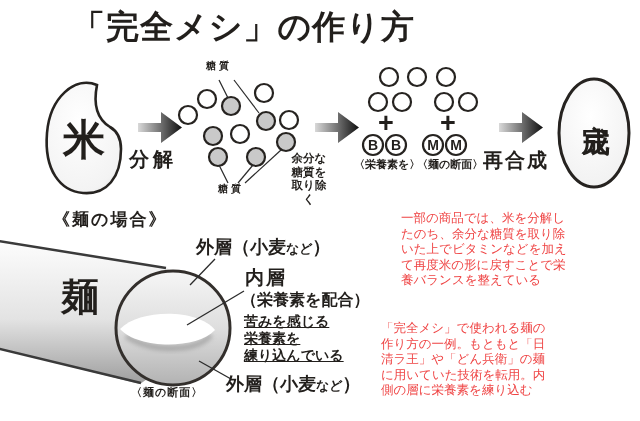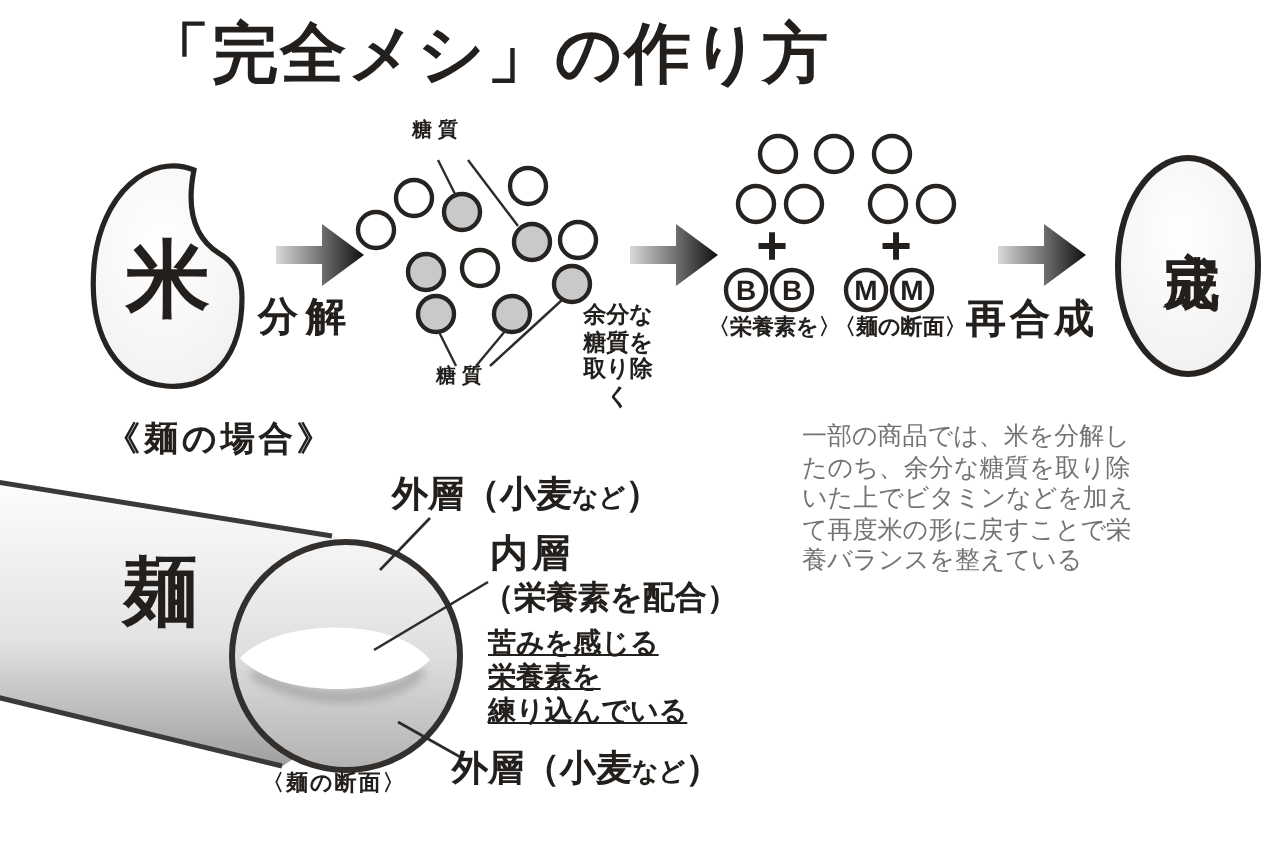--- a/index.html
+++ b/index.html
@@ -18,21 +18,21 @@
   .bracket-lbl{font-size:11px;letter-spacing:0;}
   .add-note{font-size:13px;line-height:1.1;text-align:center;}
   .vertical{writing-mode:vertical-rl;text-orientation:upright;font-size:28px;letter-spacing:3px;}
   .layer-lbl{font-size:18px;}
   .layer-lbl .sm{font-size:13px;}
   .inner-title{font-size:19px;letter-spacing:2px;}
   .inner-sub{font-size:16px;}
   .inner-note{font-size:14px;line-height:1.2;text-decoration:underline;}
   .caption{font-size:11px;letter-spacing:1px;}
   .note{position:absolute;white-space:pre-line;font-size:12.5px;line-height:15.6px;
-        color:#737373;font-weight:normal;letter-spacing:0;}
+        color:#ef4444;font-weight:normal;letter-spacing:0;}
 </style>
 </head>
 <body>
 
 <div class="stage">
 
   <svg width="640" height="421" viewBox="0 0 640 421">
     <defs>
       <linearGradient id="gArrow" x1="0" y1="0" x2="1" y2="0">
         <stop offset="0" stop-color="#d9d9d9"></stop>
@@ -169,14 +169,19 @@
 
   <div class="t layer-lbl" style="left:226px;top:374px;"><span>外層（小麦</span><span class="sm">など</span><span>）</span></div>
 
   <div class="t caption" style="left:131px;top:386px;">〈麺の断面〉</div>
 
   <div class="note" style="left:401px;top:211px;">一部の商品では、米を分解し
 たのち、余分な糖質を取り除
 いた上でビタミンなどを加え
 て再度米の形に戻すことで栄
 養バランスを整えている</div>
+  <div class="note" style="left:381px;top:321px;">「完全メシ」で使われる麺の
+作り方の一例。もともと「日
+清ラ王」や「どん兵衛」の麺
+に用いていた技術を転用。内
+側の層に栄養素を練り込む</div>
 
 </div>
 
 </body></html>

